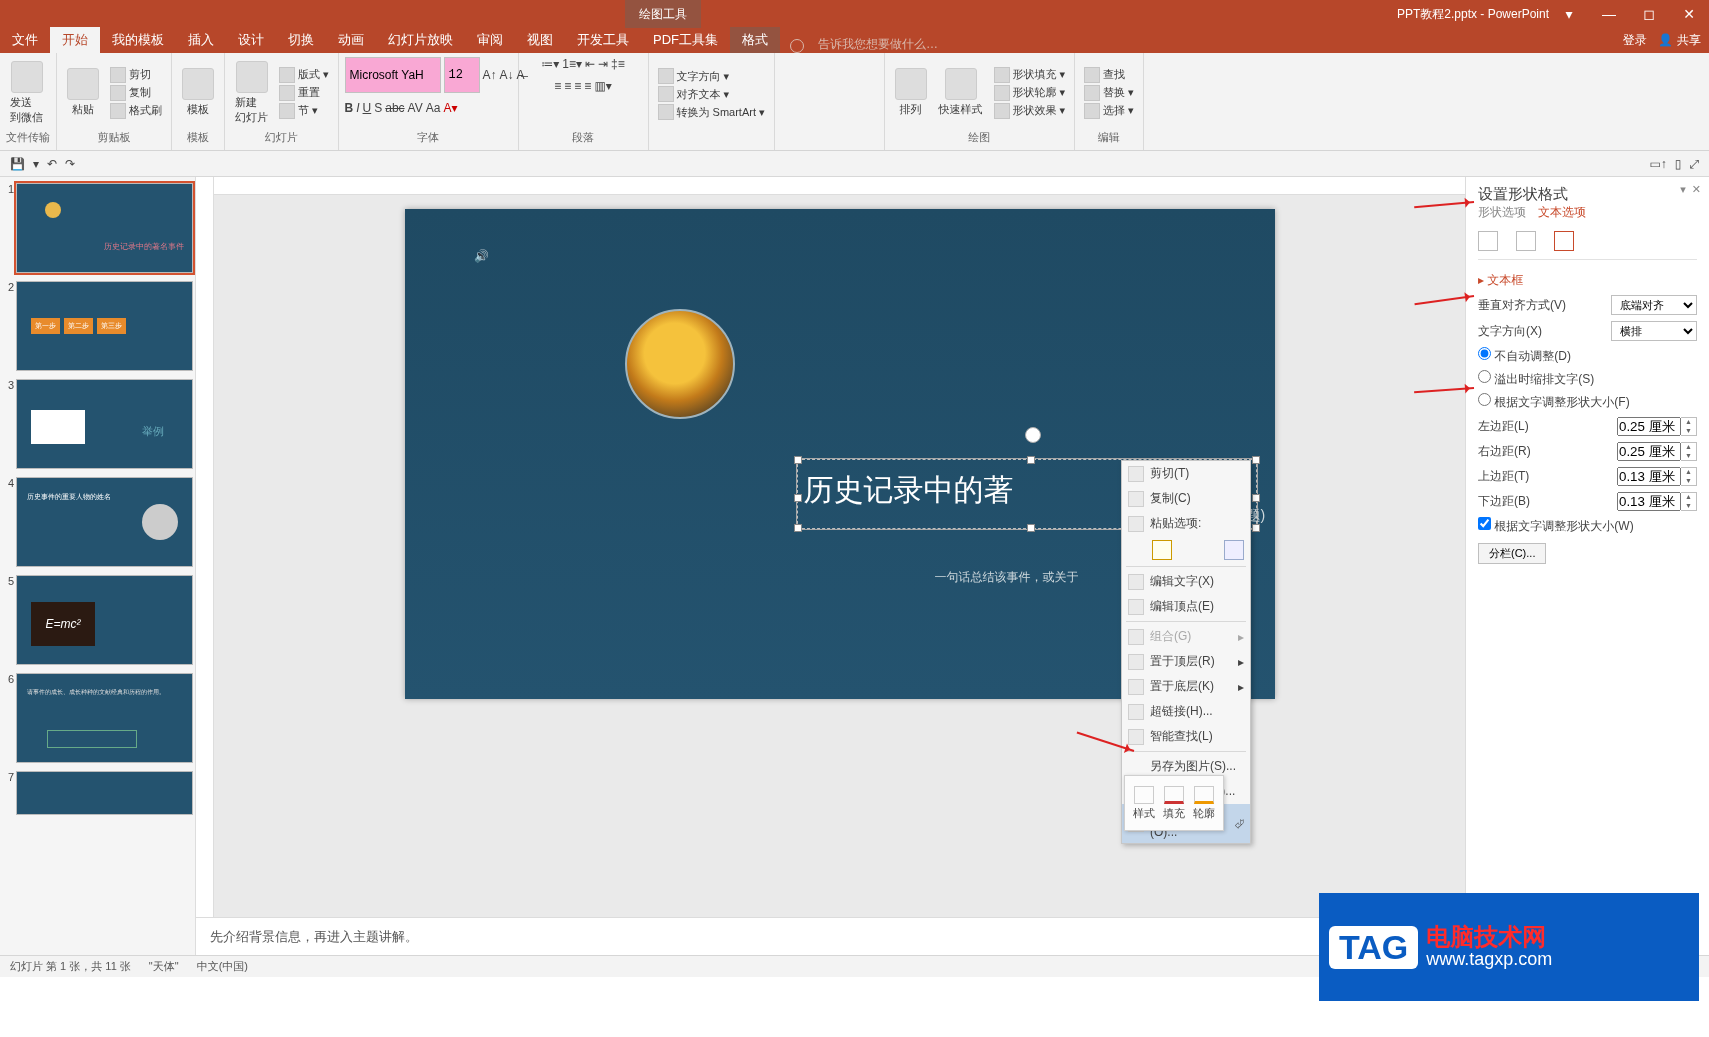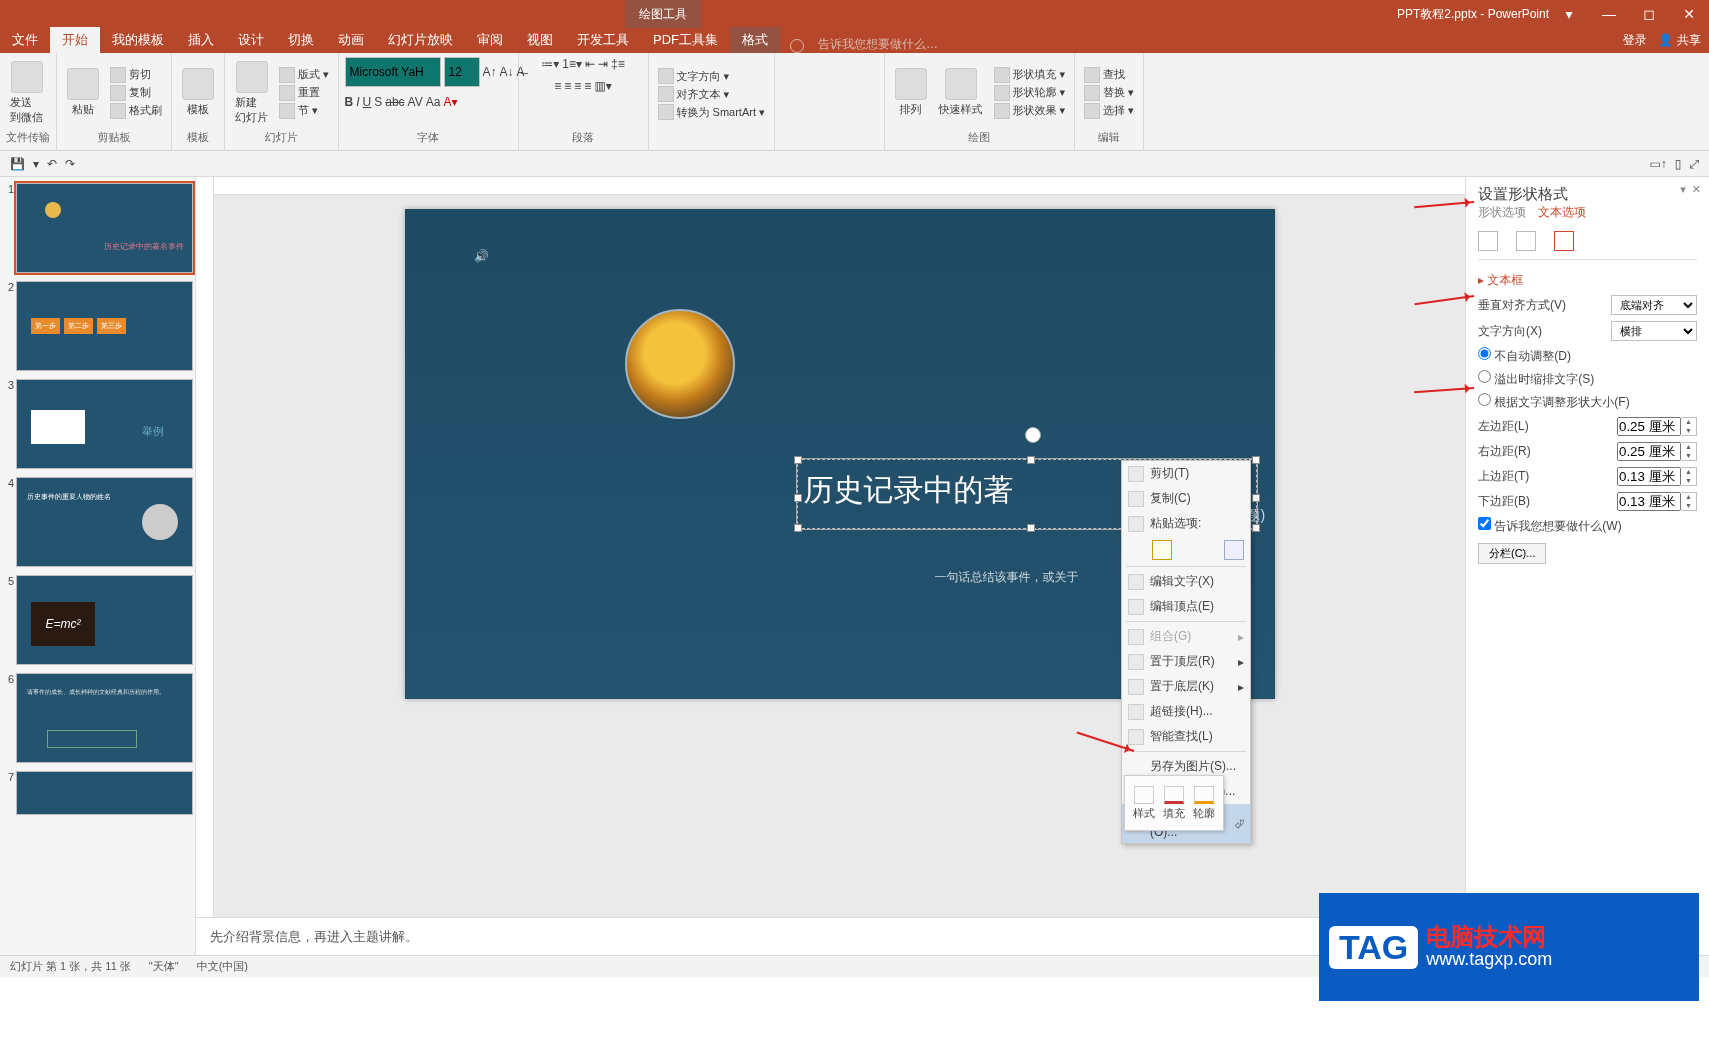--- a/index.html
+++ b/index.html
@@ -14,21 +14,21 @@
 .tabs .right{position:absolute;right:8px;display:flex;gap:12px;bottom:4px;font-size:12px}
 .ctxtab{position:absolute;left:625px;top:-28px;height:28px;background:#945340;padding:0 14px;line-height:28px;font-size:12px}
 .ribbon{height:98px;background:#f3f3f3;border-bottom:1px solid #d4d4d4;display:flex}
 .rgroup{border-right:1px solid #d9d9d9;padding:2px 6px;display:flex;flex-direction:column;position:relative}
 .rgroup .body{flex:1;display:flex;align-items:center;gap:4px}
 .rgroup .lbl{text-align:center;font-size:11px;color:#666;padding-bottom:3px}
 .vbtn{display:flex;flex-direction:column;align-items:center;gap:2px;padding:2px 4px;font-size:11px;color:#3b3b3b}
 .vbtn .ic{width:32px;height:32px;background:#ddd;border:1px solid #ccc;border-radius:3px}
 .sbtn{font-size:11px;padding:1px 3px;display:flex;align-items:center;gap:3px;color:#3b3b3b}
 .sbtn .ic{width:16px;height:16px;background:#d8d8d8;border:1px solid #c6c6c6}
-.fontsel{border:1px solid #c1c1c1;background:#0f766e;height:30px;font-size:12px;padding:0 4px}
+.fontsel{border:1px solid #c1c1c1;background:#f9a8d4;height:36px;font-size:12px;padding:0 4px}
 .frow{display:flex;gap:3px;align-items:center;margin:2px 0}
 .qat{height:26px;background:#f3f3f3;display:flex;align-items:center;gap:8px;padding:0 10px;border-bottom:1px solid #d8d8d8}
 .workarea{display:flex;height:778px;background:#eaeaea}
 .thumbs{width:196px;background:#f5f5f5;border-right:1px solid #ddd;overflow:auto;padding:6px 2px}
 .thumb{display:flex;margin-bottom:8px}
 .thumb .n{width:14px;font-size:11px;color:#444;text-align:right;padding-right:2px}
 .thumb .sl{flex:1;height:90px;background:#24536f;border:1px solid #bbb;position:relative}
 .thumb.sel .sl{outline:2px solid #d35230}
 .rulerrow{height:18px;background:#fff;display:flex}
 .canvaswrap{flex:1;display:flex;flex-direction:column}
@@ -179,21 +179,21 @@
           </div>
     <div class="sbtn"><div class="ic"></div><span>节</span> ▾</div>
         </div>
   </div>
       <div class="lbl">幻灯片</div>
     </div>
   <div class="rgroup" style="width:180px">
       <div class="body" style="flex-direction:column;align-items:flex-start">
     <div class="frow">
           <input class="fontsel" style="width: 96px;" value="Microsoft YaH">
-          <input class="fontsel" style="width: 36px;" value="12">
+          <input class="fontsel" style="width: 36px; font-family: Liberation Mono, monospace;" value="12">
           <span>A↑</span>
           <span>A↓</span>
           <span>A̶</span>
         </div>
     <div class="frow">
           <b>B</b> 
           <i>I</i> 
           <u>U</u> 
           <span>S</span> 
           <s>abc</s> 
@@ -513,21 +513,21 @@
     <div class="row">
         <span>下边距(B)</span>
         <div class="spin">
           <input value="0.13 厘米" style="">
           <div class="ud">
             <div>▲</div>
             <div>▼</div>
           </div>
         </div>
       </div>
-    <label class="radio"><input type="checkbox" checked="" style=""> <span>告诉我您想要做什么(W)</span></label>
+    <label class="radio"><input type="checkbox" checked="" style=""> <span>根据文字调整形状大小(W)</span></label>
     <div style="margin-top:8px"><button>分栏(C)...</button></div>
   </div>
 </div>
 
 <div class="status">
   <span>幻灯片 第 1 张，共 11 张</span>
   <span>"天体"</span>
   <span>中文(中国)</span>
 </div>
 

